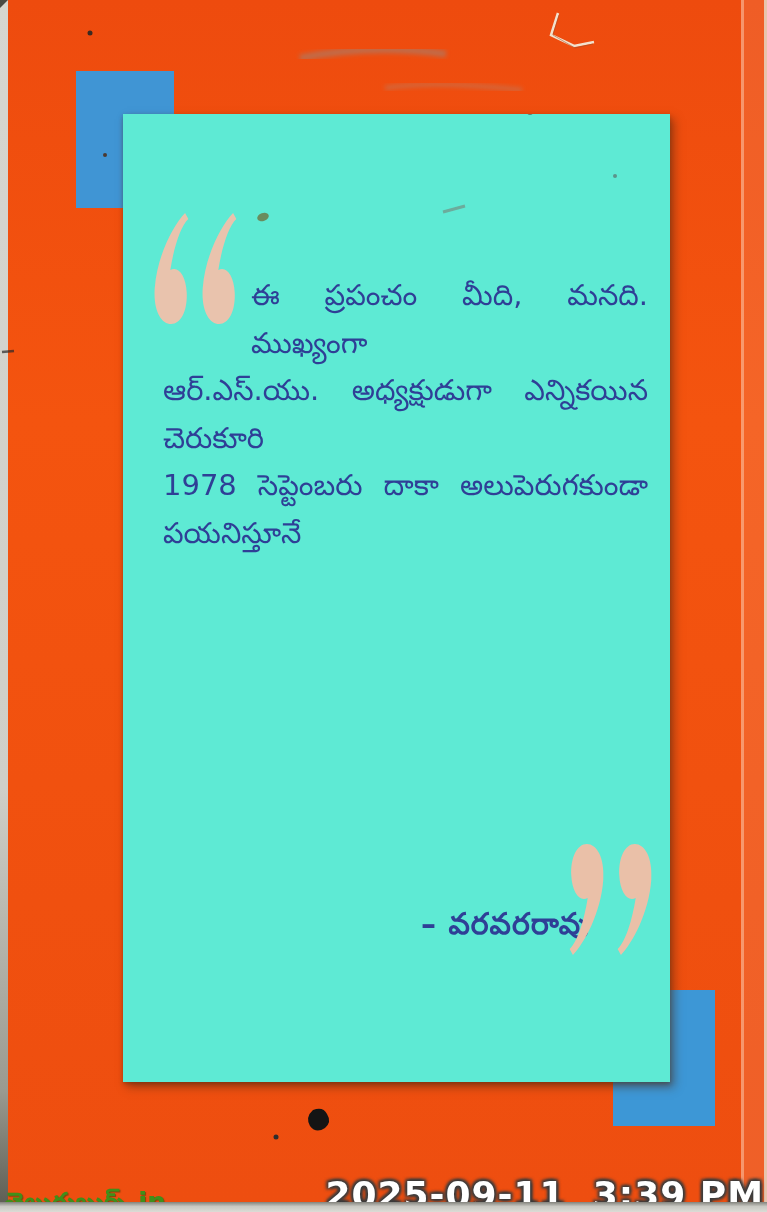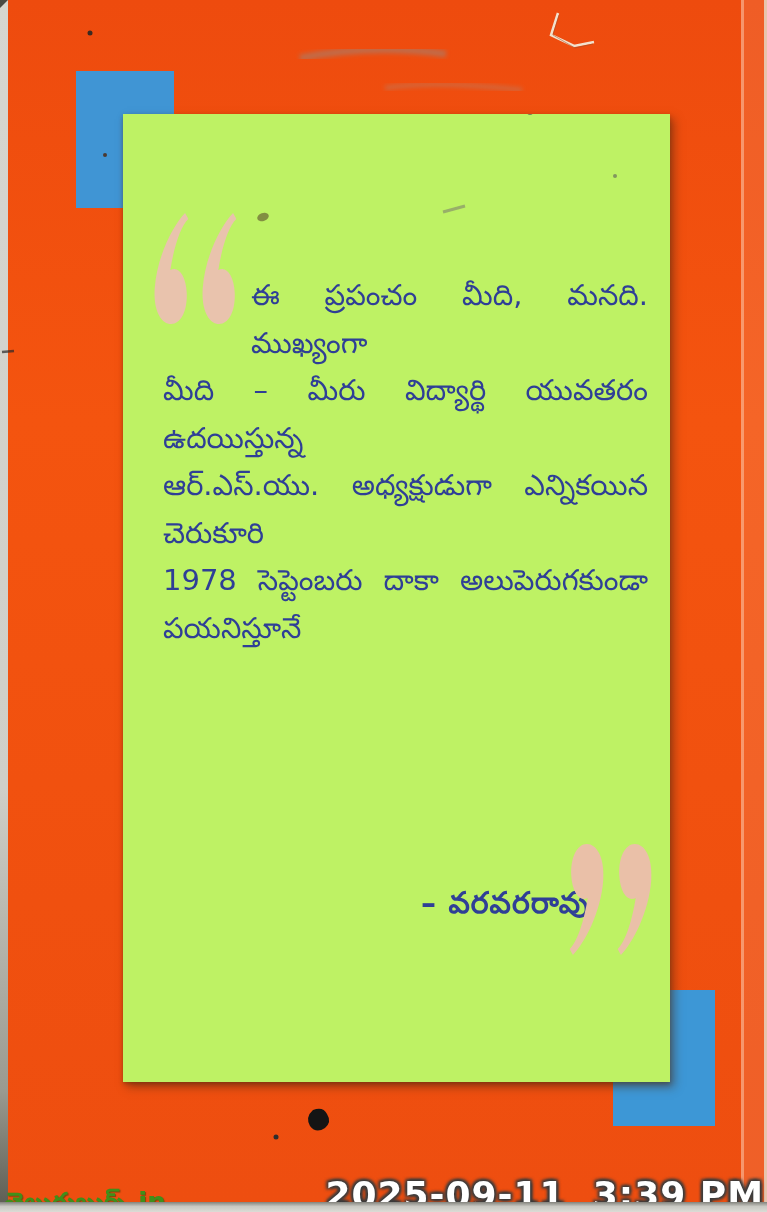--- a/index.html
+++ b/index.html
@@ -43,35 +43,35 @@
     position:absolute; left:76px; top:71px; width:98px; height:137px;
     background:#4095d4; z-index:2;
   }
   .blue-b {
     position:absolute; left:613px; top:990px; width:102px; height:136px;
     background:#3d97d6; z-index:2;
   }
   
   .panel {
     position:absolute; left:123px; top:114px; width:547px; height:968px; z-index:3;
-    background:#bef264;
+    background:#5eead4;
     box-shadow:4px 5px 9px rgba(75,40,15,0.5), 0 2px 4px rgba(75,40,15,0.35);
   }
   .quote-svg { position:absolute; }
   .quote-open  { left:26px;  top:96px; }
   .quote-close { left:438px; top:726px; }
   .text-block {
     position:absolute; left:40px; right:22px; top:158px;
     color:#2f3f96; font-size:29px; line-height:47.5px;
     font-family:"DejaVu Sans", sans-serif;
   }
   .tl { text-align:justify; text-align-last:justify; }
   .tl-first { padding-left:88px; }
   .attribution {
-    position:absolute; left:298px; top:771px;
+    position:absolute; left:298px; top:792px;
     color:#2f3f96; font-size:30px; font-weight:bold; letter-spacing:1px;
   }
   
   .watermark { position:absolute; left:4px; top:1148px; width:158px; z-index:6; }
   .wm-site {
     font-size:26px; font-weight:bold; color:#3f8f1a; line-height:30px;
     text-shadow:1px 1px 1px rgba(40,60,10,0.55); white-space:nowrap;margin-top:39px;
   }
   .wm-grass {
     height:11px; width:152px; margin-top:-3px; background:
@@ -121,21 +121,20 @@
       <g fill="#e9c3ad">
         <path transform="scale(0.82,1.5)" d="M44,2 C30,10 10,30 7,52 C5,67 15,76 27,76 C39,76 47,67 46,55
              C45,44 36,37 26,40 C30,26 38,11 48,6 Z"></path>
         <path transform="translate(48,0) scale(0.82,1.5)" d="M44,2 C30,10 10,30 7,52 C5,67 15,76 27,76 C39,76 47,67 46,55
              C45,44 36,37 26,40 C30,26 38,11 48,6 Z"></path>
       </g>
     </svg>
 
     <div class="text-block">
       <div class="tl tl-first">ఈ ప్రపంచం మీది, మనది. ముఖ్యంగా</div>
-      <div class="tl">మీది – మీరు విద్యార్థి యువతరం ఉదయిస్తున్న</div>
       <div class="tl">ఆర్.ఎస్.యు. అధ్యక్షుడుగా ఎన్నికయిన చెరుకూరి</div>
       <div class="tl">1978 సెప్టెంబరు దాకా అలుపెరుగకుండా పయనిస్తూనే</div>
 
     </div>
 
     <div class="attribution">– వరవరరావు</div>
 
     <svg class="quote-svg quote-close" width="96" height="118" viewBox="0 0 96 118" aria-hidden="true">
       <g fill="#eac0a8" transform="rotate(180,48,59)">
         <path transform="scale(0.82,1.5)" d="M44,2 C30,10 10,30 7,52 C5,67 15,76 27,76 C39,76 47,67 46,55

